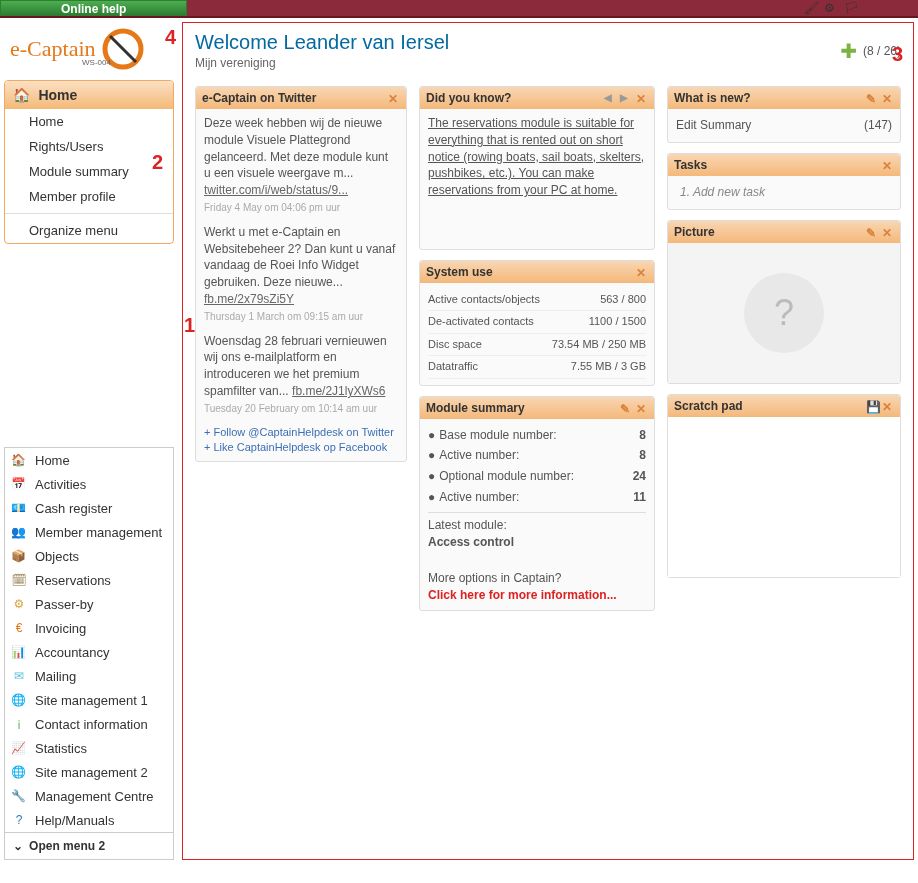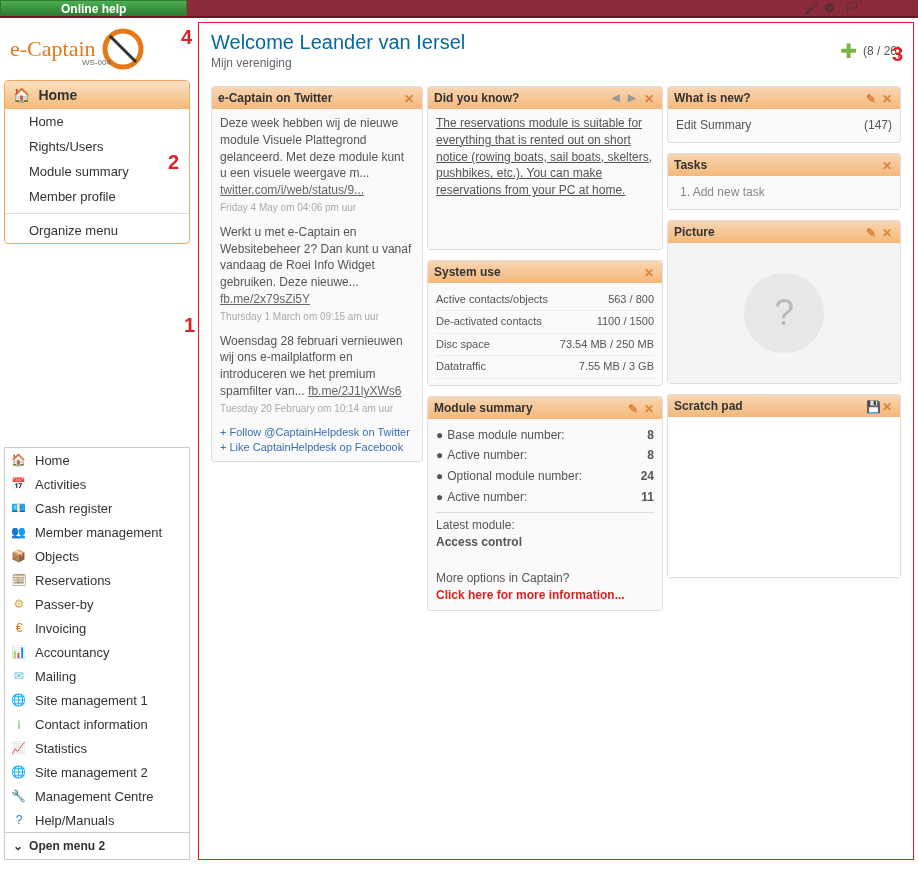--- a/index.html
+++ b/index.html
@@ -22,41 +22,41 @@
 .main-nav { border: 1px solid #ccc; margin-top: 180px; }
 .main-nav a { display: flex; align-items: center; gap: 8px; padding: 4px 6px; color: #333; text-decoration: none; font-size: 13px; }
 .nav-icon { width: 16px; height: 16px; display: inline-flex; align-items: center; justify-content: center; font-size: 12px; }
 .open-menu { padding: 6px 8px; font-weight: bold; display: flex; align-items: center; gap: 6px; border-top: 1px solid #ccc; background: #fff; }
 .content { flex: 1; padding: 8px 12px; border: 1px solid #d22; margin: 4px; position: relative; }
 .welcome-row { display: flex; align-items: center; }
 .welcome h1 { font-size: 20px; font-weight: normal; color: #0369a1; }
 .welcome .sub { font-size: 12px; color: #666; margin-top: 2px; }
 .stats-icon { margin-left: auto; display: flex; align-items: center; gap: 6px; font-size: 12px; color: #555; }
 .plus-icon { color: #7cb342; font-size: 20px; }
-.widgets { display: flex; gap: 4px; margin-top: 16px; }
+.widgets { display: flex; gap: 12px; margin-top: 16px; }
 .col { display: flex; flex-direction: column; gap: 10px; }
 .col1 { width: 212px; }
 .col2 { width: 236px; }
 .col3 { width: 234px; }
 .widget { border: 1px solid #ddd; border-radius: 3px; background: #fafafa; }
 .widget-head { background: linear-gradient(#f9d6b3, #f4b87a); padding: 4px 6px; font-weight: bold; font-size: 12px; display: flex; align-items: center; border-radius: 3px 3px 0 0; }
 .widget-head .actions { margin-left: auto; display: flex; gap: 4px; }
 .widget-head .actions span { width: 12px; height: 12px; display: inline-block; cursor: pointer; }
 .close-x { color: #d9823b; font-weight: bold; }
 .widget-body { padding: 6px 8px; font-size: 12px; color: #555; line-height: 1.4; }
 .tweet { margin-bottom: 8px; }
 .tweet .link { color: #666; text-decoration: underline; }
 .tweet .time { color: #aaa; font-size: 10px; }
 .follow-links a { color: #3b6fb5; font-size: 11px; display: block; text-decoration: none; }
 .sys-row { display: flex; justify-content: space-between; border-bottom: 1px solid #eee; padding: 3px 0; font-size: 11px; }
 .mod-row { display: flex; justify-content: space-between; padding: 2px 0; font-size: 12px; }
 .mod-row .bullet { margin-right: 4px; }
 .more-link { color: #d22; font-weight: bold; cursor: pointer; font-size: 12px; }
 .new-row { display: flex; justify-content: space-between; padding: 2px 0; font-size: 12px; }
-.task-row { font-size: 12px; padding: 2px 4px; color: #888; }
+.task-row { font-size: 12px; padding: 2px 4px; color: #888; font-style: italic; }
 .picture-body { height: 140px; display: flex; align-items: center; justify-content: center; background: #f4f4f4; }
 .placeholder-img { width: 80px; height: 80px; border-radius: 50%; background: #e8e8e8; display: flex; align-items: center; justify-content: center; font-size: 36px; color: #bbb; }
 .scratch-body { height: 160px; background: #fff; }
 .scratch-body textarea { width: 100%; height: 100%; border: none; resize: none; outline: none; padding: 4px; font-family: inherit; font-size: 12px; }
 .arrow { color: #999; font-size: 10px; }
 .save-icon { color: #6b8fc9; }
 .edit-icon { color: #d9823b; }
 </style>
 </head>
 <body>

